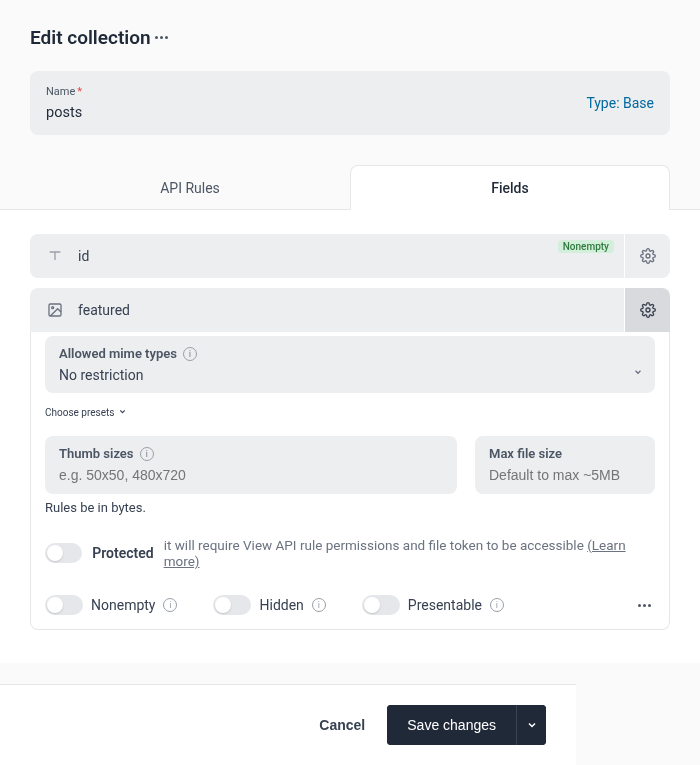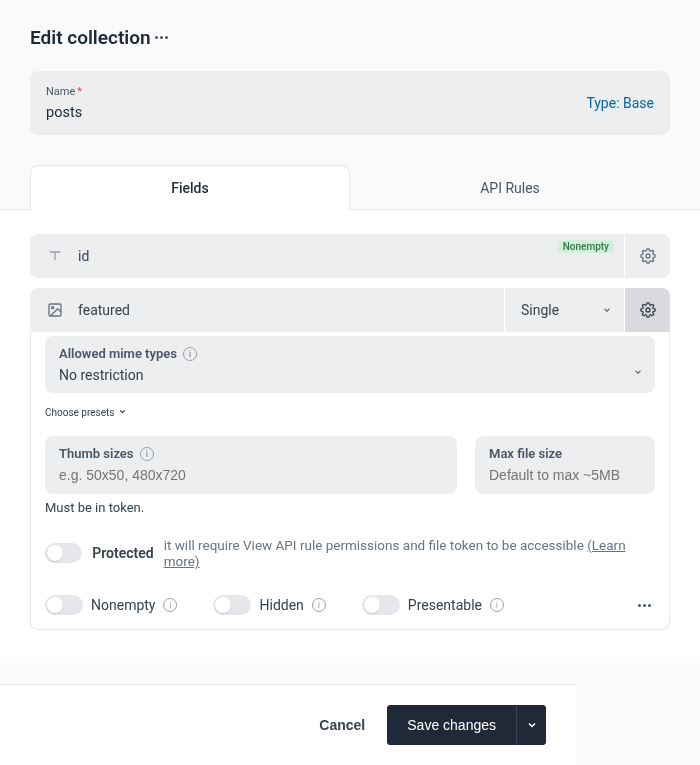--- a/index.html
+++ b/index.html
@@ -345,22 +345,22 @@
     <div>
       <div class="name-label-row">
         <span>Name</span><span class="required-star">*</span>
       </div>
       <div class="name-value">posts</div>
     </div>
     <div class="type-text">Type: Base</div>
   </div>
 
   <div class="tabs-row">
+    <div class="tab">API Rules</div>
     <div class="tab active">Fields</div>
-    <div class="tab">API Rules</div>
   </div>
 </div>
 
 <div class="fields-area">
 
   <div class="field-row">
     <div class="field-main">
       <span class="field-icon-box">
         <svg class="svg-icon" width="16" height="16" viewBox="0 0 24 24" fill="none" stroke="#9aa0a9" stroke-width="2">
             <path d="M4 6h16M12 6v12"></path>
@@ -382,28 +382,20 @@
   <div class="field-row" style="margin-bottom:0; border-radius:8px 8px 0 0;">
     <div class="field-main">
       <span class="field-icon-box">
         <svg class="svg-icon" width="16" height="16" viewBox="0 0 24 24" fill="none" stroke="#6b7280" stroke-width="2">
             <rect x="3" y="3" width="18" height="18" rx="2"></rect>
             <circle cx="8.5" cy="8.5" r="1.5"></circle>
             <path d="M21 15l-5-5L5 21"></path>
           </svg>
       </span>
       <span class="field-name">featured</span>
-    </div>
-    <div class="field-extra select">
-      <span>Single</span>
-      <span class="caret">
-        <svg width="10" height="10" viewBox="0 0 24 24" fill="none" stroke="#6b7280" stroke-width="3">
-            <path d="M6 9l6 6 6-6"></path>
-          </svg>
-      </span>
     </div>
     <div class="field-extra field-gear active">
       <span>
         <svg class="svg-icon" width="16" height="16" viewBox="0 0 24 24" fill="none" stroke="#374151" stroke-width="2">
             <circle cx="12" cy="12" r="3"></circle>
             <path d="M19.4 15a1.7 1.7 0 0 0 .34 1.87l.06.06a2 2 0 1 1-2.83 2.83l-.06-.06a1.7 1.7 0 0 0-1.87-.34 1.7 1.7 0 0 0-1 1.56V21a2 2 0 0 1-4 0v-.09a1.7 1.7 0 0 0-1-1.56 1.7 1.7 0 0 0-1.87.34l-.06.06a2 2 0 1 1-2.83-2.83l.06-.06a1.7 1.7 0 0 0 .34-1.87 1.7 1.7 0 0 0-1.56-1H3a2 2 0 0 1 0-4h.09a1.7 1.7 0 0 0 1.56-1 1.7 1.7 0 0 0-.34-1.87l-.06-.06a2 2 0 1 1 2.83-2.83l.06.06a1.7 1.7 0 0 0 1.87.34H9a1.7 1.7 0 0 0 1-1.56V3a2 2 0 0 1 4 0v.09a1.7 1.7 0 0 0 1 1.56 1.7 1.7 0 0 0 1.87-.34l.06-.06a2 2 0 1 1 2.83 2.83l-.06.06a1.7 1.7 0 0 0-.34 1.87V9a1.7 1.7 0 0 0 1.56 1H21a2 2 0 0 1 0 4h-.09a1.7 1.7 0 0 0-1.56 1z"></path>
           </svg>
       </span>
     </div>
   </div>
@@ -444,21 +436,21 @@
         <div class="input-block">
           <div class="input-label">
             <span>Max file size</span>
           </div>
           <input class="input-placeholder" placeholder="Default to max ~5MB" style="">
         </div>
       </div>
     </div>
 
     <div class="helper-row">
-      <div class="helper-right">Must be in token.</div>
+      <div class="helper-right">Rules be in bytes.</div>
     </div>
 
     <div class="toggle-row">
       <div class="toggle">
           <div class="knob"></div>
         </div>
       <span class="protected-label">Protected</span>
       <span class="protected-desc">
         <span>it will require View API rule permissions and file token to be accessible</span>
         <span class="learn-more">(Learn more)</span>

